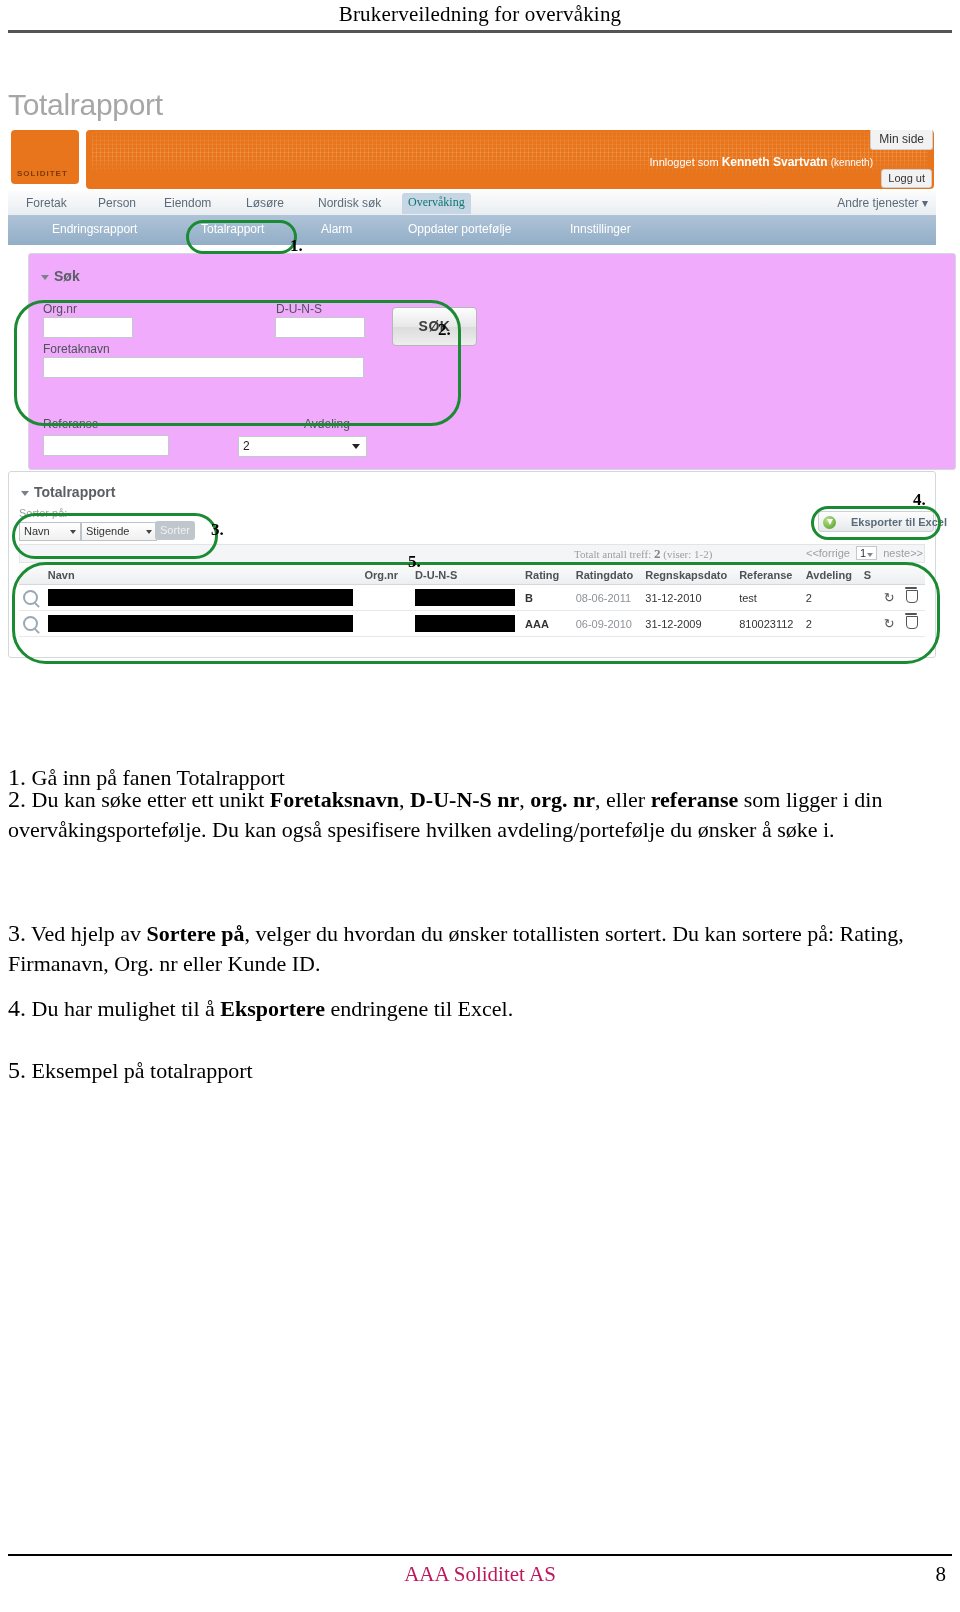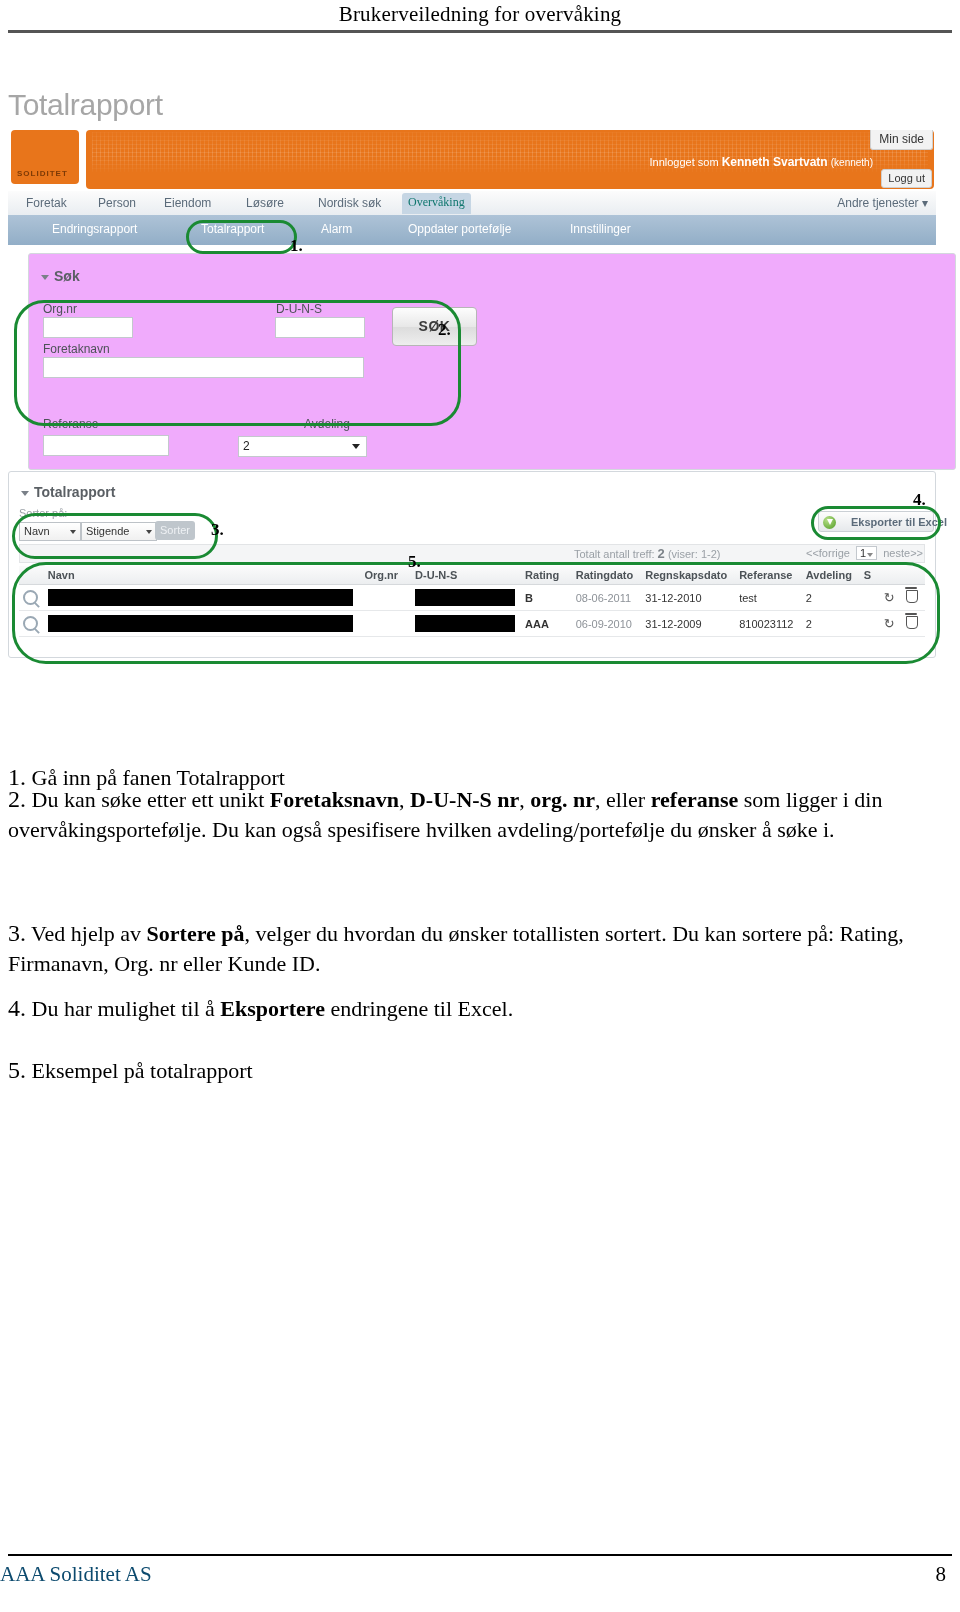--- a/index.html
+++ b/index.html
@@ -341,20 +341,21 @@
     background: #f4f5f6;
     border: 1px solid #e2e4e6;
     box-sizing: border-box;
   }
   .treff {
     position: absolute;
     left: 565px; top: 74px;
     font-size: 11px;
     color: #9aa0a6;
     white-space: nowrap;
+    font-family: Liberation Serif, serif;
   }
   .treff b { font-size: 13px; color: #7d848a; }
   .pager {
     position: absolute;
     right: 12px; top: 74px;
     font-size: 11px;
     color: #9aa0a6;
     white-space: nowrap;
   }
   .pager .pagebox {
@@ -472,24 +473,24 @@
     position: absolute;
     left: 8px; top: 1554px;
     width: 944px;
     height: 2px;
     background: #000;
   }
   .foot-text {
     position: absolute;
     left: 0; top: 1562px;
     width: 960px;
-    text-align: left;
+    text-align: center;
     font-family: "Liberation Serif", serif;
     font-size: 21px;
-    color: #0c4a6e;
+    color: #be185d;
   }
   .foot-page {
     position: absolute;
     right: 14px; top: 1562px;
     font-family: "Liberation Serif", serif;
     font-size: 21px;
     color: #000;
   }
 </style>
 </head>

